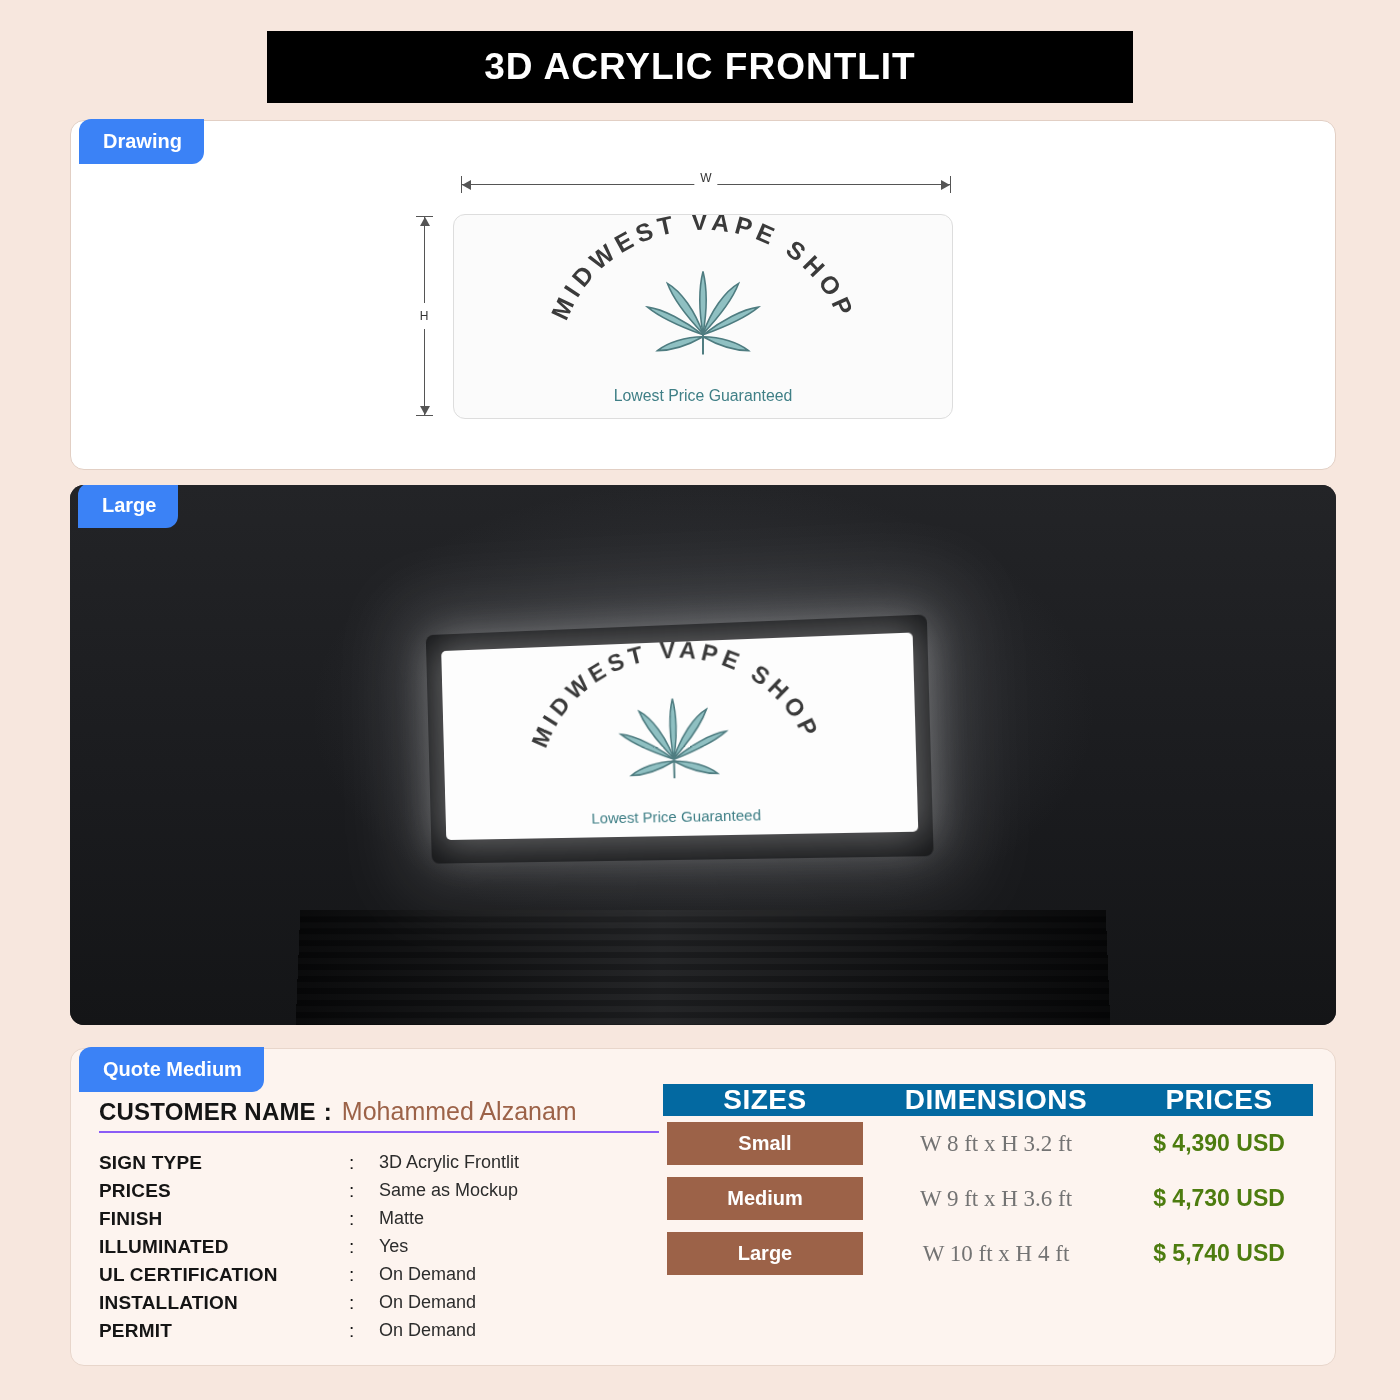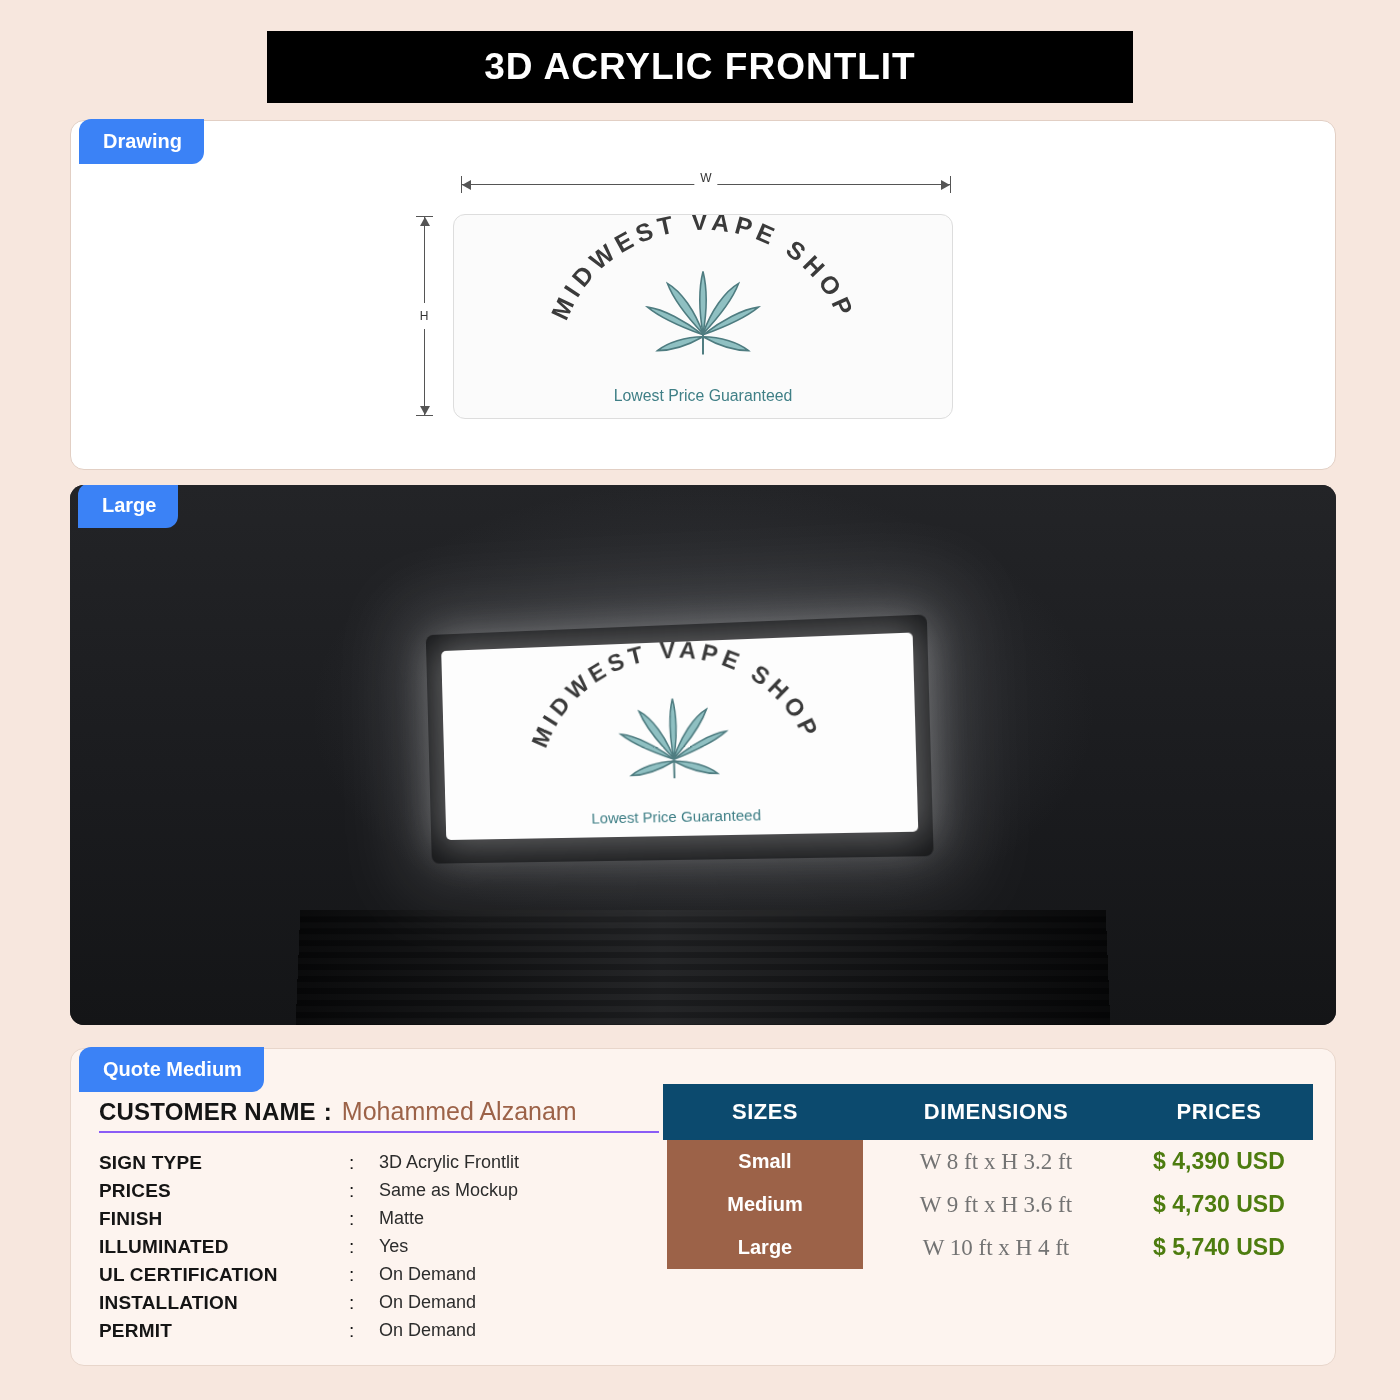--- a/index.html
+++ b/index.html
@@ -215,31 +215,31 @@
   .spec-val { font-size: 18px; color: #2c2c2c; }
 
   
   .price-table {
     position: absolute;
     left: 592px; top: 35px;
     width: 650px;
     border-collapse: collapse;
   }
   .price-table thead th {
-    background: #0c4a6e;
+    background: #0369a1;
     color: #fff;
-    font-size: 22px;
+    font-size: 28px;
     font-weight: bold;
-    padding: 15px 6px;
+    padding: 0 6px;
     letter-spacing: 0.5px;
   }
   .price-table thead th:nth-child(1) { width: 200px; }
   .price-table thead th:nth-child(2) { width: 260px; }
   .price-table thead th:nth-child(3) { width: 190px; }
-  .price-table tbody td { padding: 0 4px; }
+  .price-table tbody td { padding: 6px 4px; }
   .size-pill {
     display: block;
     background: #9c6248;
     color: #fff;
     font-size: 20px;
     font-weight: bold;
     text-align: center;
     padding: 10px 0;
     width: 196px;
   }

